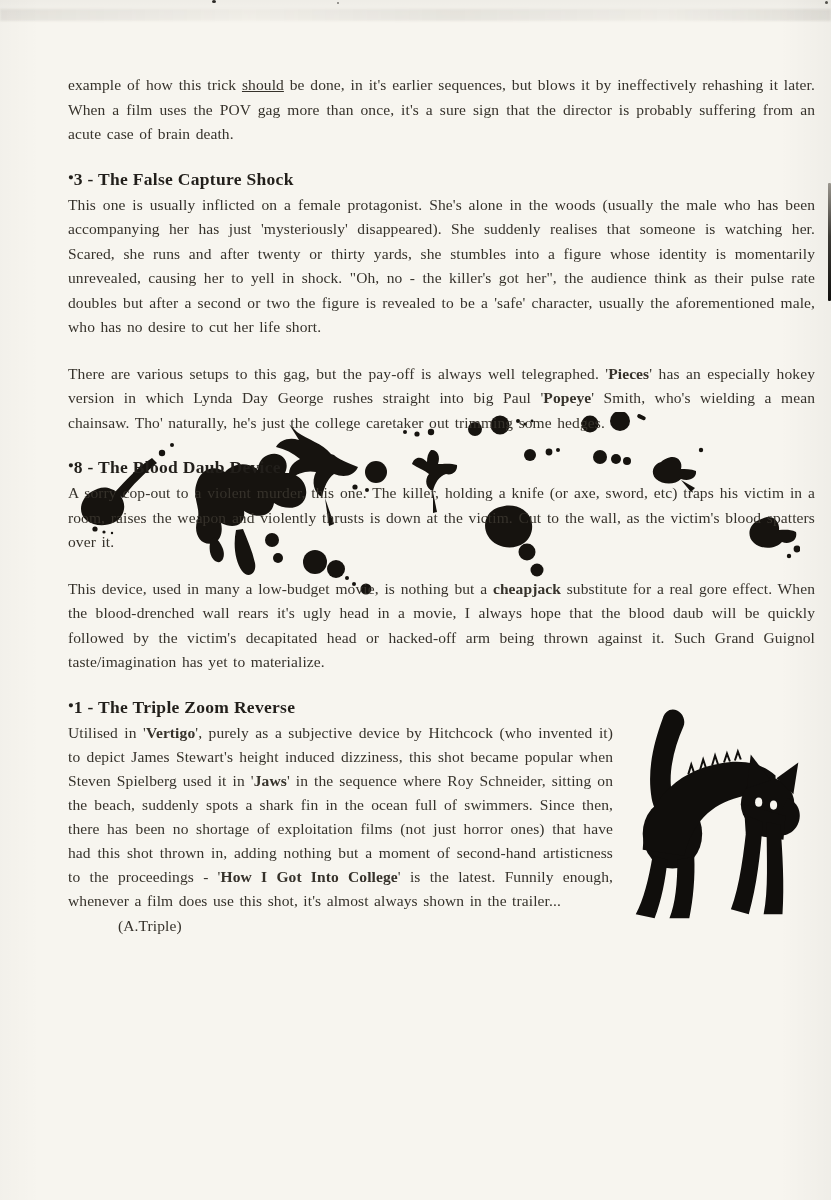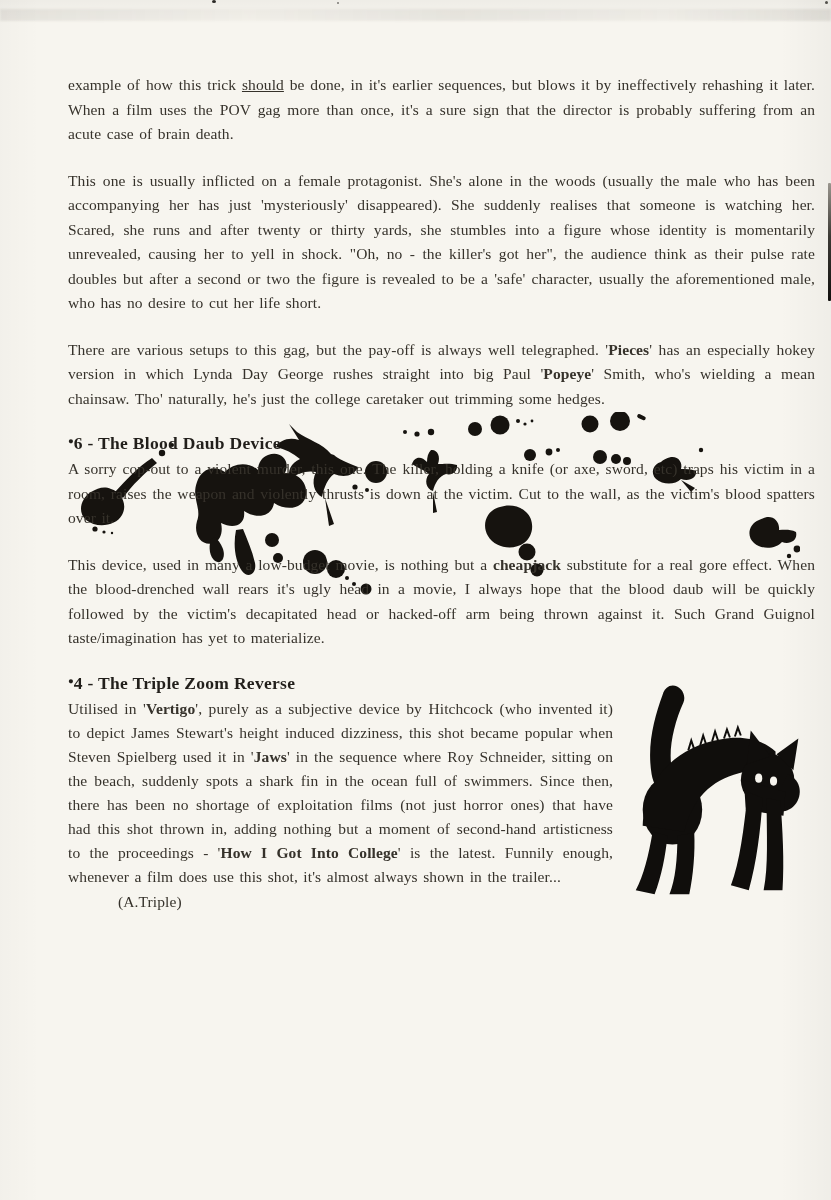--- a/index.html
+++ b/index.html
@@ -141,31 +141,34 @@
       <path d="M684,108 C674,112 671,124 679,131 C687,138 701,137 707,130 C715,133 723,128 721,120 C715,117 709,118 704,118 C705,110 699,104 692,105 C689,106 686,107 684,108 Z"></path>
       <circle cx="722" cy="137" r="3.4"></circle>
         <circle cx="714" cy="144" r="2.2"></circle>
     </g>
   </svg>
 
   <div class="content">
 
     <p class="body first-para"><span>example of how this trick </span><span class="u">should</span><span> be done, in it's earlier sequences, but blows it by ineffectively rehashing it later. When a film uses the POV gag more than once, it's a sure sign that the director is probably suffering from an acute case of brain death.</span></p>
 
+    <h2 class="heading">
+      <span class="marker">●</span><span>3 - The False Capture Shock</span>
+    </h2>
     <p class="body"><span>This one is usually inflicted on a female protagonist. She's alone in the woods (usually the male who has been accompanying her has just 'mysteriously' disappeared). She suddenly realises that someone is watching her. Scared, she runs and after twenty or thirty yards, she stumbles into a figure whose identity is momentarily unrevealed, causing her to yell in shock. "Oh, no - the killer's got her", the audience think as their pulse rate doubles but after a second or two the figure is revealed to be a 'safe' character, usually the aforementioned male, who has no desire to cut her life short.</span></p>
     <p class="body"><span>There are various setups to this gag, but the pay-off is always well telegraphed. '</span><span class="b">Pieces</span><span>' has an especially hokey version in which Lynda Day George rushes straight into big Paul '</span><span class="b">Popeye</span><span>' Smith, who's wielding a mean chainsaw. Tho' naturally, he's just the college caretaker out trimming some hedges.</span></p>
 
     <h2 class="heading after-splatter">
-      <span class="marker">●</span><span>6 - The Blood Daub Device</span>
+      <span class="marker">●</span><span>8 - The Blood Daub Device</span>
     </h2>
     <p class="body"><span>A sorry cop-out to a violent murder, this one. The killer, holding a knife (or axe, sword, etc) traps his victim in a room, raises the weapon and violently thrusts is down at the victim. Cut to the wall, as the victim's blood spatters over it.</span></p>
     <p class="body"><span>This device, used in many a low-budget movie, is nothing but a </span><span class="b">cheapjack</span><span> substitute for a real gore effect. When the blood-drenched wall rears it's ugly head in a movie, I always hope that the blood daub will be quickly followed by the victim's decapitated head or hacked-off arm being thrown against it. Such Grand Guignol taste/imagination has yet to materialize.</span></p>
 
     <h2 class="heading">
-      <span class="marker">●</span><span>4 - The Triple Zoom Reverse</span>
+      <span class="marker">●</span><span>1 - The Triple Zoom Reverse</span>
     </h2>
 
     <div class="closing-block">
       <div class="cat-figure">
         <svg viewBox="0 0 180 230" width="186" height="228" role="img" aria-label="scared black cat silhouette">
           <g fill="#100e0c">
 
             <path d="M30,14 C22,36 14,64 19,94 C21,106 27,113 35,110 C41,107 42,99 40,91 C35,72 41,44 51,22 C55,12 46,2 37,5 C33,7 31,10 30,14 Z"></path>
 
             <ellipse cx="40" cy="130" rx="30" ry="35"></ellipse>

